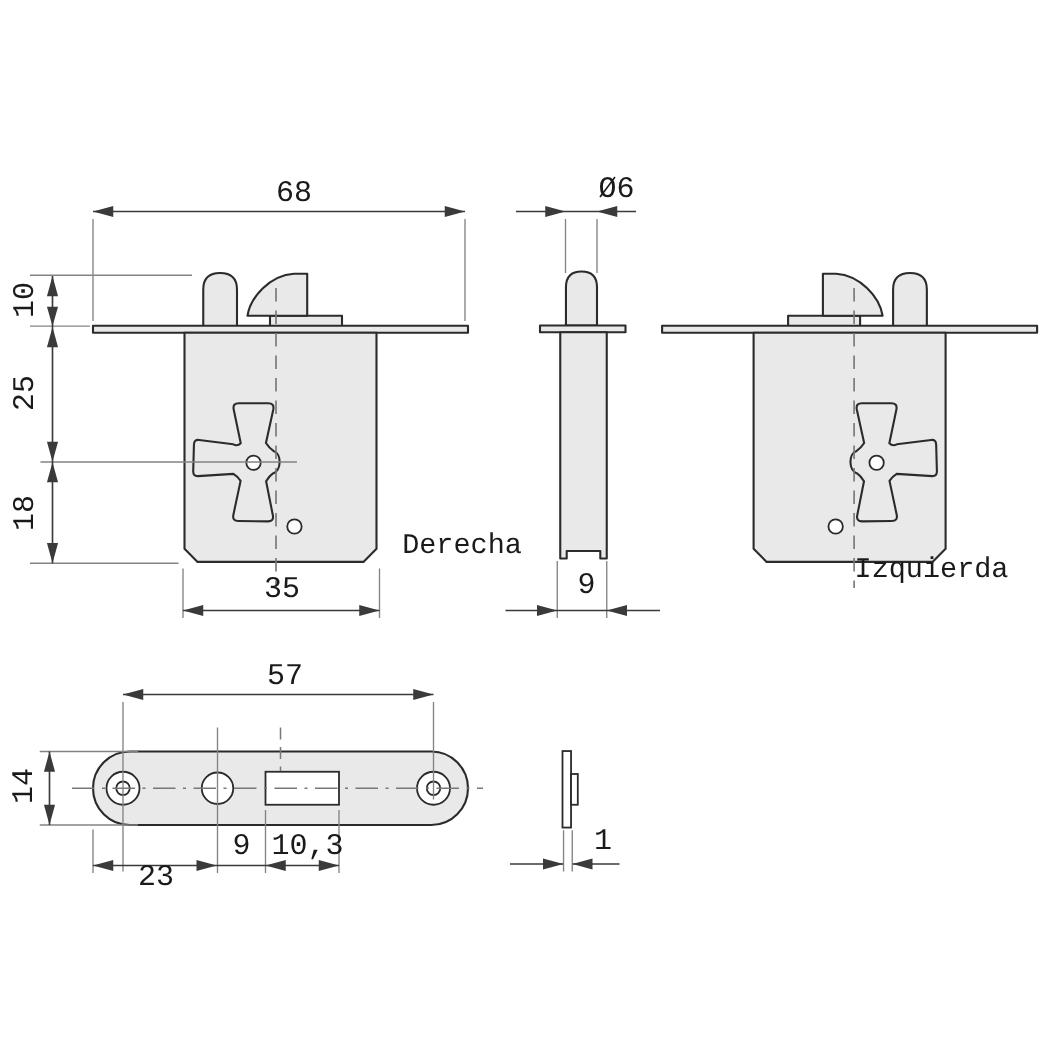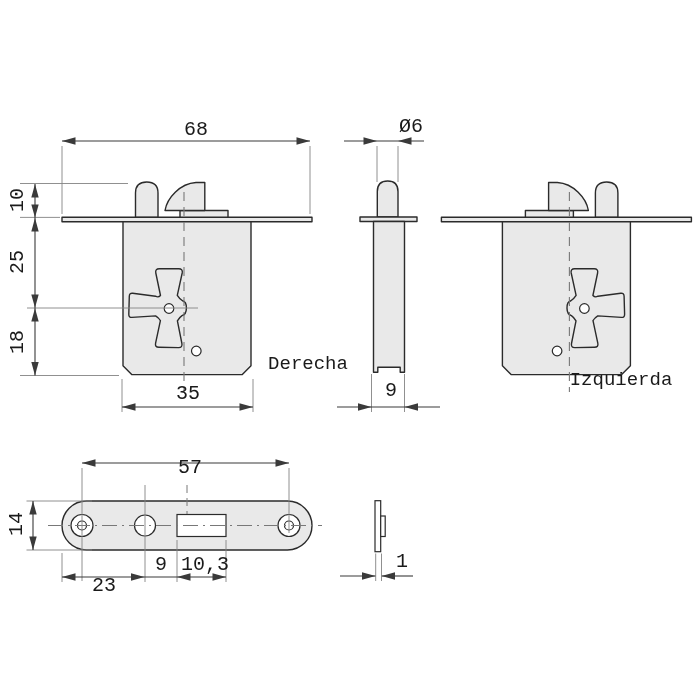--- a/index.html
+++ b/index.html
@@ -165,19 +165,19 @@
 
   <span class="lbl" style="left:196px;top:130px">68</span>
   <span class="lbl" style="left:411px;top:127px">Ø6</span>
   <span class="lbl rot" style="left:18px;top:200px">10</span>
   <span class="lbl rot" style="left:18px;top:262px">25</span>
   <span class="lbl rot" style="left:18px;top:342px">18</span>
   <span class="lbl" style="left:188px;top:394px">35</span>
   <span class="lbl" style="left:391px;top:391px">9</span>
   <span class="viewlbl" style="left:308px;top:364px">Derecha</span>
   <span class="viewlbl" style="left:621px;top:380px">Izquierda</span>
-  <span class="lbl" style="left:190px;top:468px">57</span>
+  <span class="lbl" style="left:190px;top:452px">57</span>
   <span class="lbl rot" style="left:17px;top:524px">14</span>
   <span class="lbl" style="left:104px;top:586px">23</span>
   <span class="lbl" style="left:161px;top:565px">9</span>
   <span class="lbl" style="left:205px;top:565px">10,3</span>
   <span class="lbl" style="left:402px;top:562px">1</span>
 </div>
 
 </body></html>

